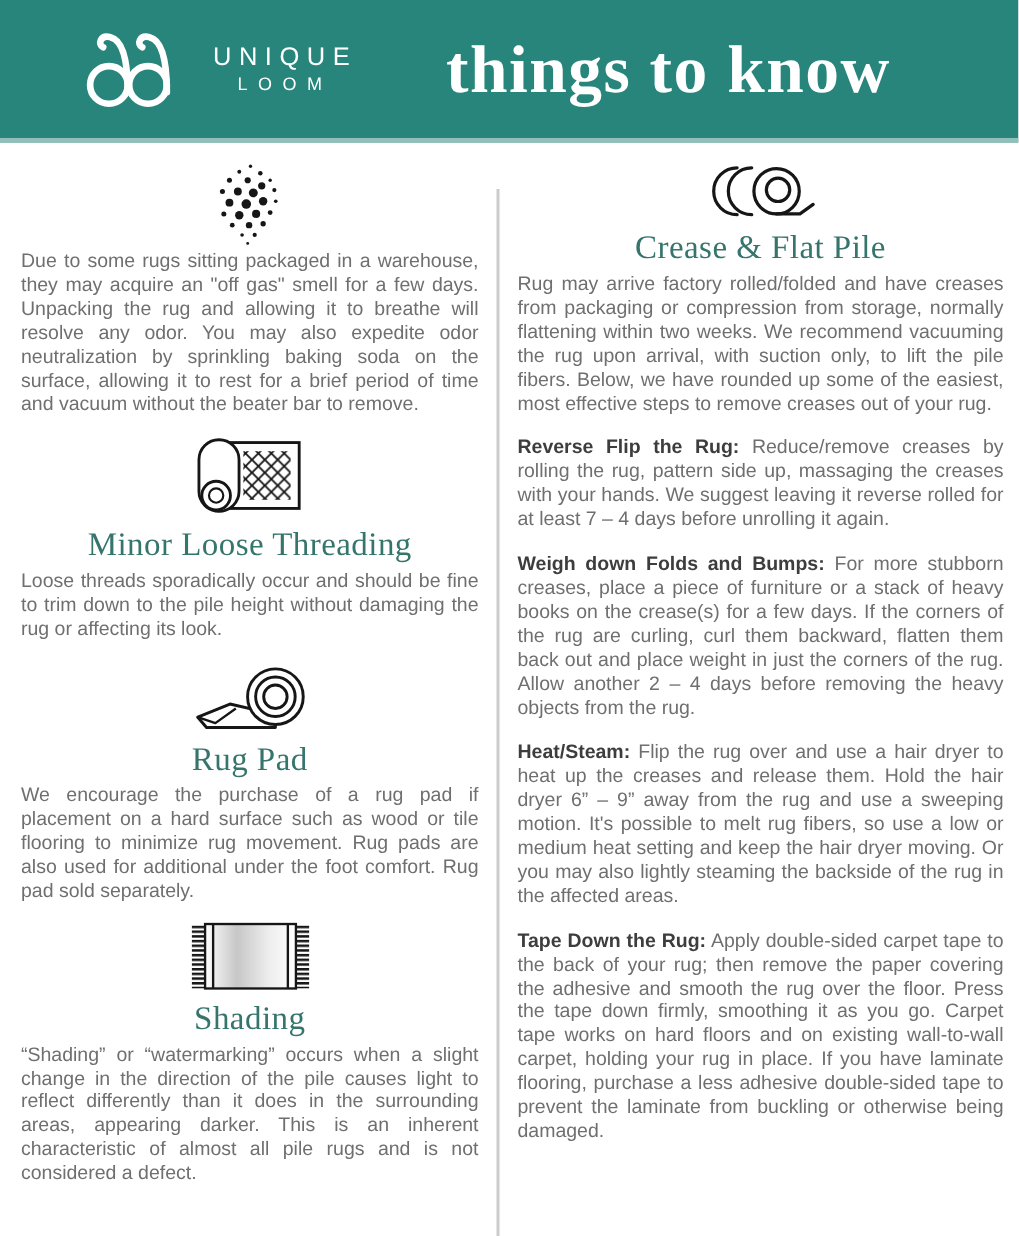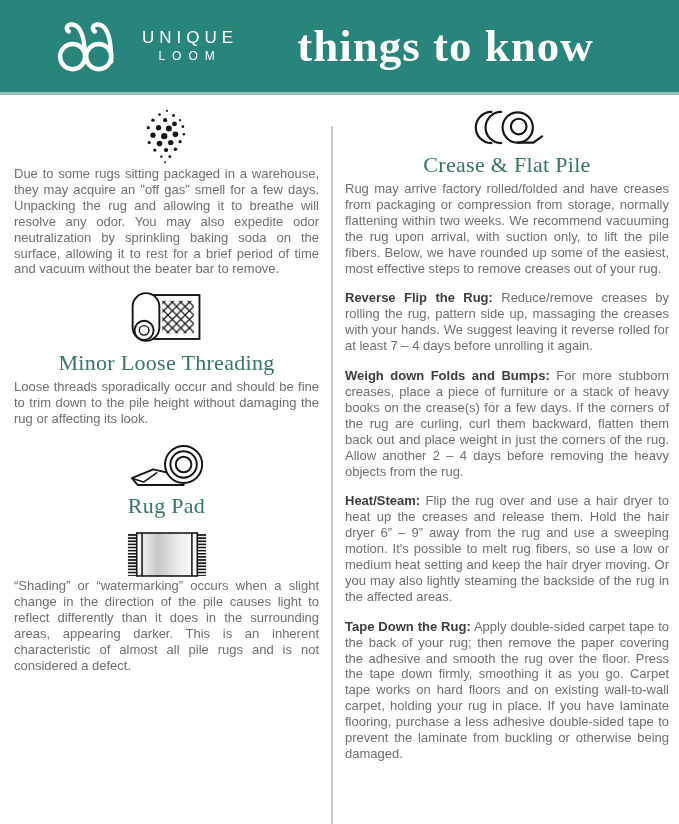--- a/index.html
+++ b/index.html
@@ -120,20 +120,21 @@
         <div class="icon-wrap">
           <svg width="84" height="49" viewBox="0 0 86 50" fill="none" stroke="#161616" stroke-linejoin="round">
             <path d="M7,40 L29,31 L60,38 L60,47 L13,47 Z" fill="#fff" stroke-width="2"></path>
             <path d="M7,40 L19,44 L33,34" stroke-width="1.6"></path>
             <circle cx="60" cy="26" r="19" fill="#fff" stroke-width="2"></circle>
             <circle cx="60" cy="26" r="13.5" fill="#fff" stroke-width="2"></circle>
             <circle cx="60" cy="26" r="8" fill="#fff" stroke-width="2"></circle>
           </svg>
         </div>
         <h2 class="heading">Rug Pad</h2>
+        <p class="body">We encourage the purchase of a rug pad if placement on a hard surface such as wood or tile flooring to minimize rug movement. Rug pads are also used for additional under the foot comfort. Rug pad sold separately.</p>
       </section>
 
       <section class="sec">
         <div class="icon-wrap">
           <svg width="84" height="47" viewBox="0 0 86 48">
             <defs>
               <linearGradient id="shade" x1="0" y1="0" x2="1" y2="0">
                 <stop offset="0" stop-color="#ffffff"></stop>
                 <stop offset="0.35" stop-color="#c7c7c7"></stop>
                 <stop offset="0.7" stop-color="#ededed"></stop>
@@ -143,20 +144,21 @@
                 <rect width="4" height="1.7" fill="#161616"></rect>
               </pattern>
             </defs>
             <rect x="12" y="2" width="62" height="44" fill="url(#shade)" stroke="#161616" stroke-width="1.6"></rect>
             <line x1="17.5" y1="2" x2="17.5" y2="46" stroke="#161616" stroke-width="1.6"></line>
             <line x1="68.5" y1="2" x2="68.5" y2="46" stroke="#161616" stroke-width="1.6"></line>
             <rect x="3" y="2.4" width="9" height="43.5" fill="url(#comb)"></rect>
             <rect x="74" y="2.4" width="9" height="43.5" fill="url(#comb)"></rect>
           </svg>
         </div>
+        <h2 class="heading">Shading</h2>
         <p class="body">“Shading” or “watermarking” occurs when a slight change in the direction of the pile causes light to reflect differently than it does in the surrounding areas, appearing darker. This is an inherent characteristic of almost all pile rugs and is not considered a defect.</p>
       </section>
 
     </div>
 
     <div class="col-right">
 
       <section class="sec">
         <div class="icon-wrap">
           <svg width="78" height="39" viewBox="0 0 80 40" fill="none" stroke="#161616" stroke-width="2.2" stroke-linecap="round">

